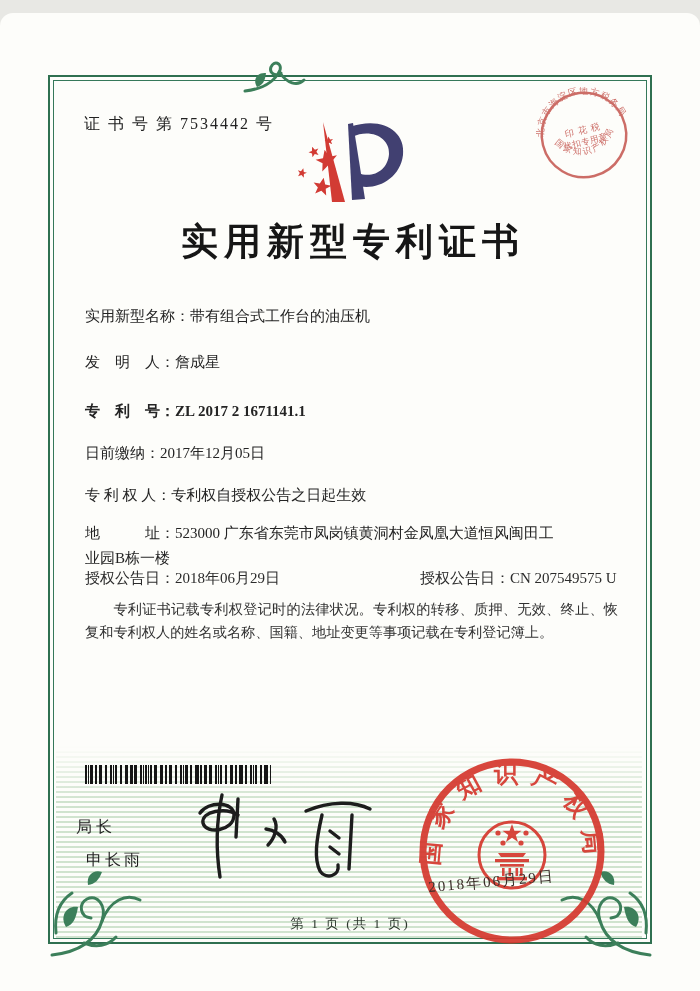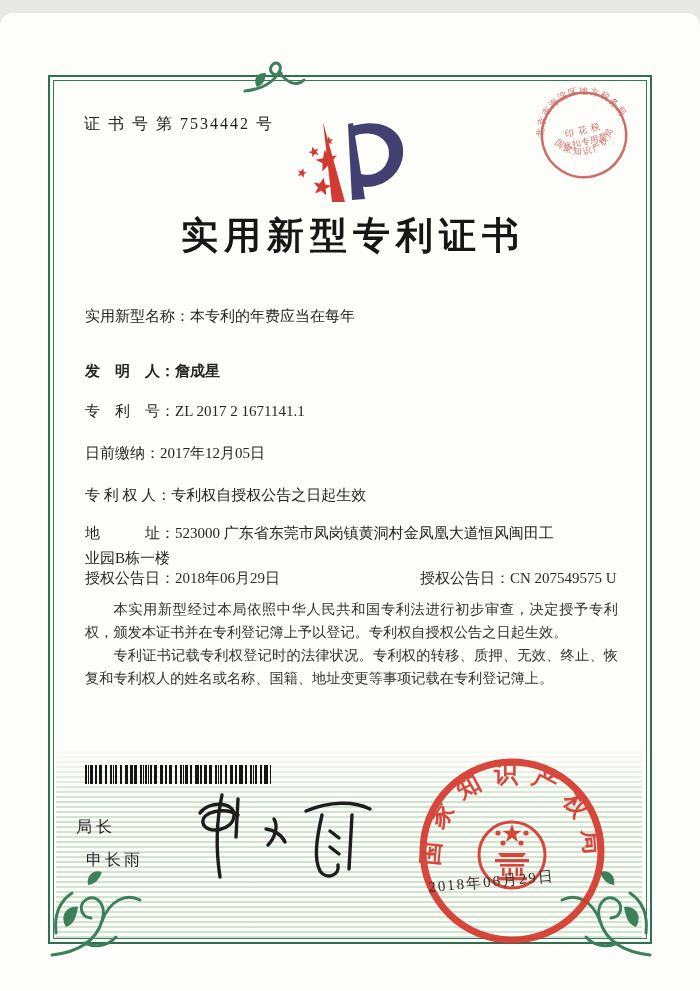--- a/index.html
+++ b/index.html
@@ -23,31 +23,31 @@
     -webkit-mask-image:linear-gradient(180deg, transparent 0, #000 55px);
     mask-image:linear-gradient(180deg, transparent 0, #000 55px);
   }
   .cert-number{
     position:absolute; left:84px; top:101px;
     font-size:16px; letter-spacing:2px; color:#222;
   }
   .logo{ position:absolute; left:290px; top:102px; width:124px; height:98px; }
   .tax-stamp{ position:absolute; left:536px; top:74px; width:96px; height:96px; opacity:.85; }
   .title{
-    position:absolute; left:0; top:198px; width:100%;
+    position:absolute; left:0; top:204px; width:100%;
     text-align:center; font-size:37px; font-weight:600; color:#161616;
     letter-spacing:6px; text-indent:6px;
   }
   .fields{ position:absolute; left:85px; top:0; width:540px; font-size:15px; }
   .frow{ position:absolute; left:0; white-space:nowrap; }
   .frow .lab{ color:#242424; }
   .frow .val{ color:#242424; }
   .frow.addr{ white-space:normal; width:478px; line-height:25px; }
   .frow.addr .val{ display:inline; }
-  .r1{top:294px;} .r2{top:349px;font-weight:bold;} .r3{top:389px;} .r4{top:431px;}
+  .r1{top:294px;} .r2{top:340px;} .r3{top:389px;font-weight:bold;} .r4{top:431px;}
   .r5{top:473px;} .r6{top:508px;} .r7{top:556px; width:540px;}
   .grant-right{ position:absolute; left:335px; top:0; white-space:nowrap; }
   .paras{
     position:absolute; left:85px; top:585px; width:533px;
     font-size:14.2px; line-height:23px; text-align:justify; color:#303030;
   }
   .paras p{ margin:0; text-indent:2em; }
   .barcode{
     position:absolute; left:85px; top:752px; width:186px; height:19px;
     background:
@@ -136,21 +136,21 @@
       </text>
       <text x="0" y="-2" font-size="9.5" letter-spacing="1" text-anchor="middle">印 花 税</text>
       <text x="0" y="10" font-size="9" letter-spacing="0.5" text-anchor="middle">代扣专用章</text>
     </g>
   </svg>
 
   <div class="title">实用新型专利证书</div>
 
   <div class="fields">
     <div class="frow r1">
-      <span class="lab">实用新型名称：</span><span class="val">本专利的年费应当在每年</span>
+      <span class="lab">实用新型名称：</span><span class="val">带有组合式工作台的油压机</span>
     </div>
     <div class="frow r2">
       <span class="lab">发　明　人：</span><span class="val">詹成星</span>
     </div>
     <div class="frow r3">
       <span class="lab">专　利　号：</span><span class="val">ZL 2017 2 1671141.1</span>
     </div>
     <div class="frow r4">
       <span class="lab">日前缴纳：</span><span class="val">2017年12月05日</span>
     </div>
@@ -162,21 +162,20 @@
     </div>
     <div class="frow r7">
       <span>授权公告日：</span><span>2018年06月29日</span>
       <span class="grant-right">
         <span>授权公告日：</span><span>CN 207549575 U</span>
       </span>
     </div>
   </div>
 
   <div class="paras">
-    <p>本实用新型经过本局依照中华人民共和国专利法进行初步审查，决定授予专利权，颁发本证书并在专利登记簿上予以登记。专利权自授权公告之日起生效。</p>
     <p>专利证书记载专利权登记时的法律状况。专利权的转移、质押、无效、终止、恢复和专利权人的姓名或名称、国籍、地址变更等事项记载在专利登记簿上。</p>
   </div>
 
   <div class="barcode"></div>
 
   <div class="director-title">局长</div>
   <div class="director-name">申长雨</div>
 
   <svg class="signature" viewBox="0 0 205 112">
     <g stroke="#1d1d1d" stroke-width="3.4" fill="none" stroke-linecap="round">
@@ -214,14 +213,15 @@
         <rect x="-10" y="17" width="2.6" height="8"></rect>
           <rect x="-3.5" y="17" width="2.6" height="8"></rect>
         <rect x="3.5" y="17" width="2.6" height="8"></rect>
           <rect x="8" y="17" width="2.6" height="8"></rect>
         <rect x="-15" y="26" width="30" height="3.4"></rect>
       </g>
     </g>
   </svg>
   <div class="seal-date">2018年06月29日</div>
 
+  <div class="footer">第 1 页 (共 1 页)</div>
 
 </div>
 
 </body></html>

